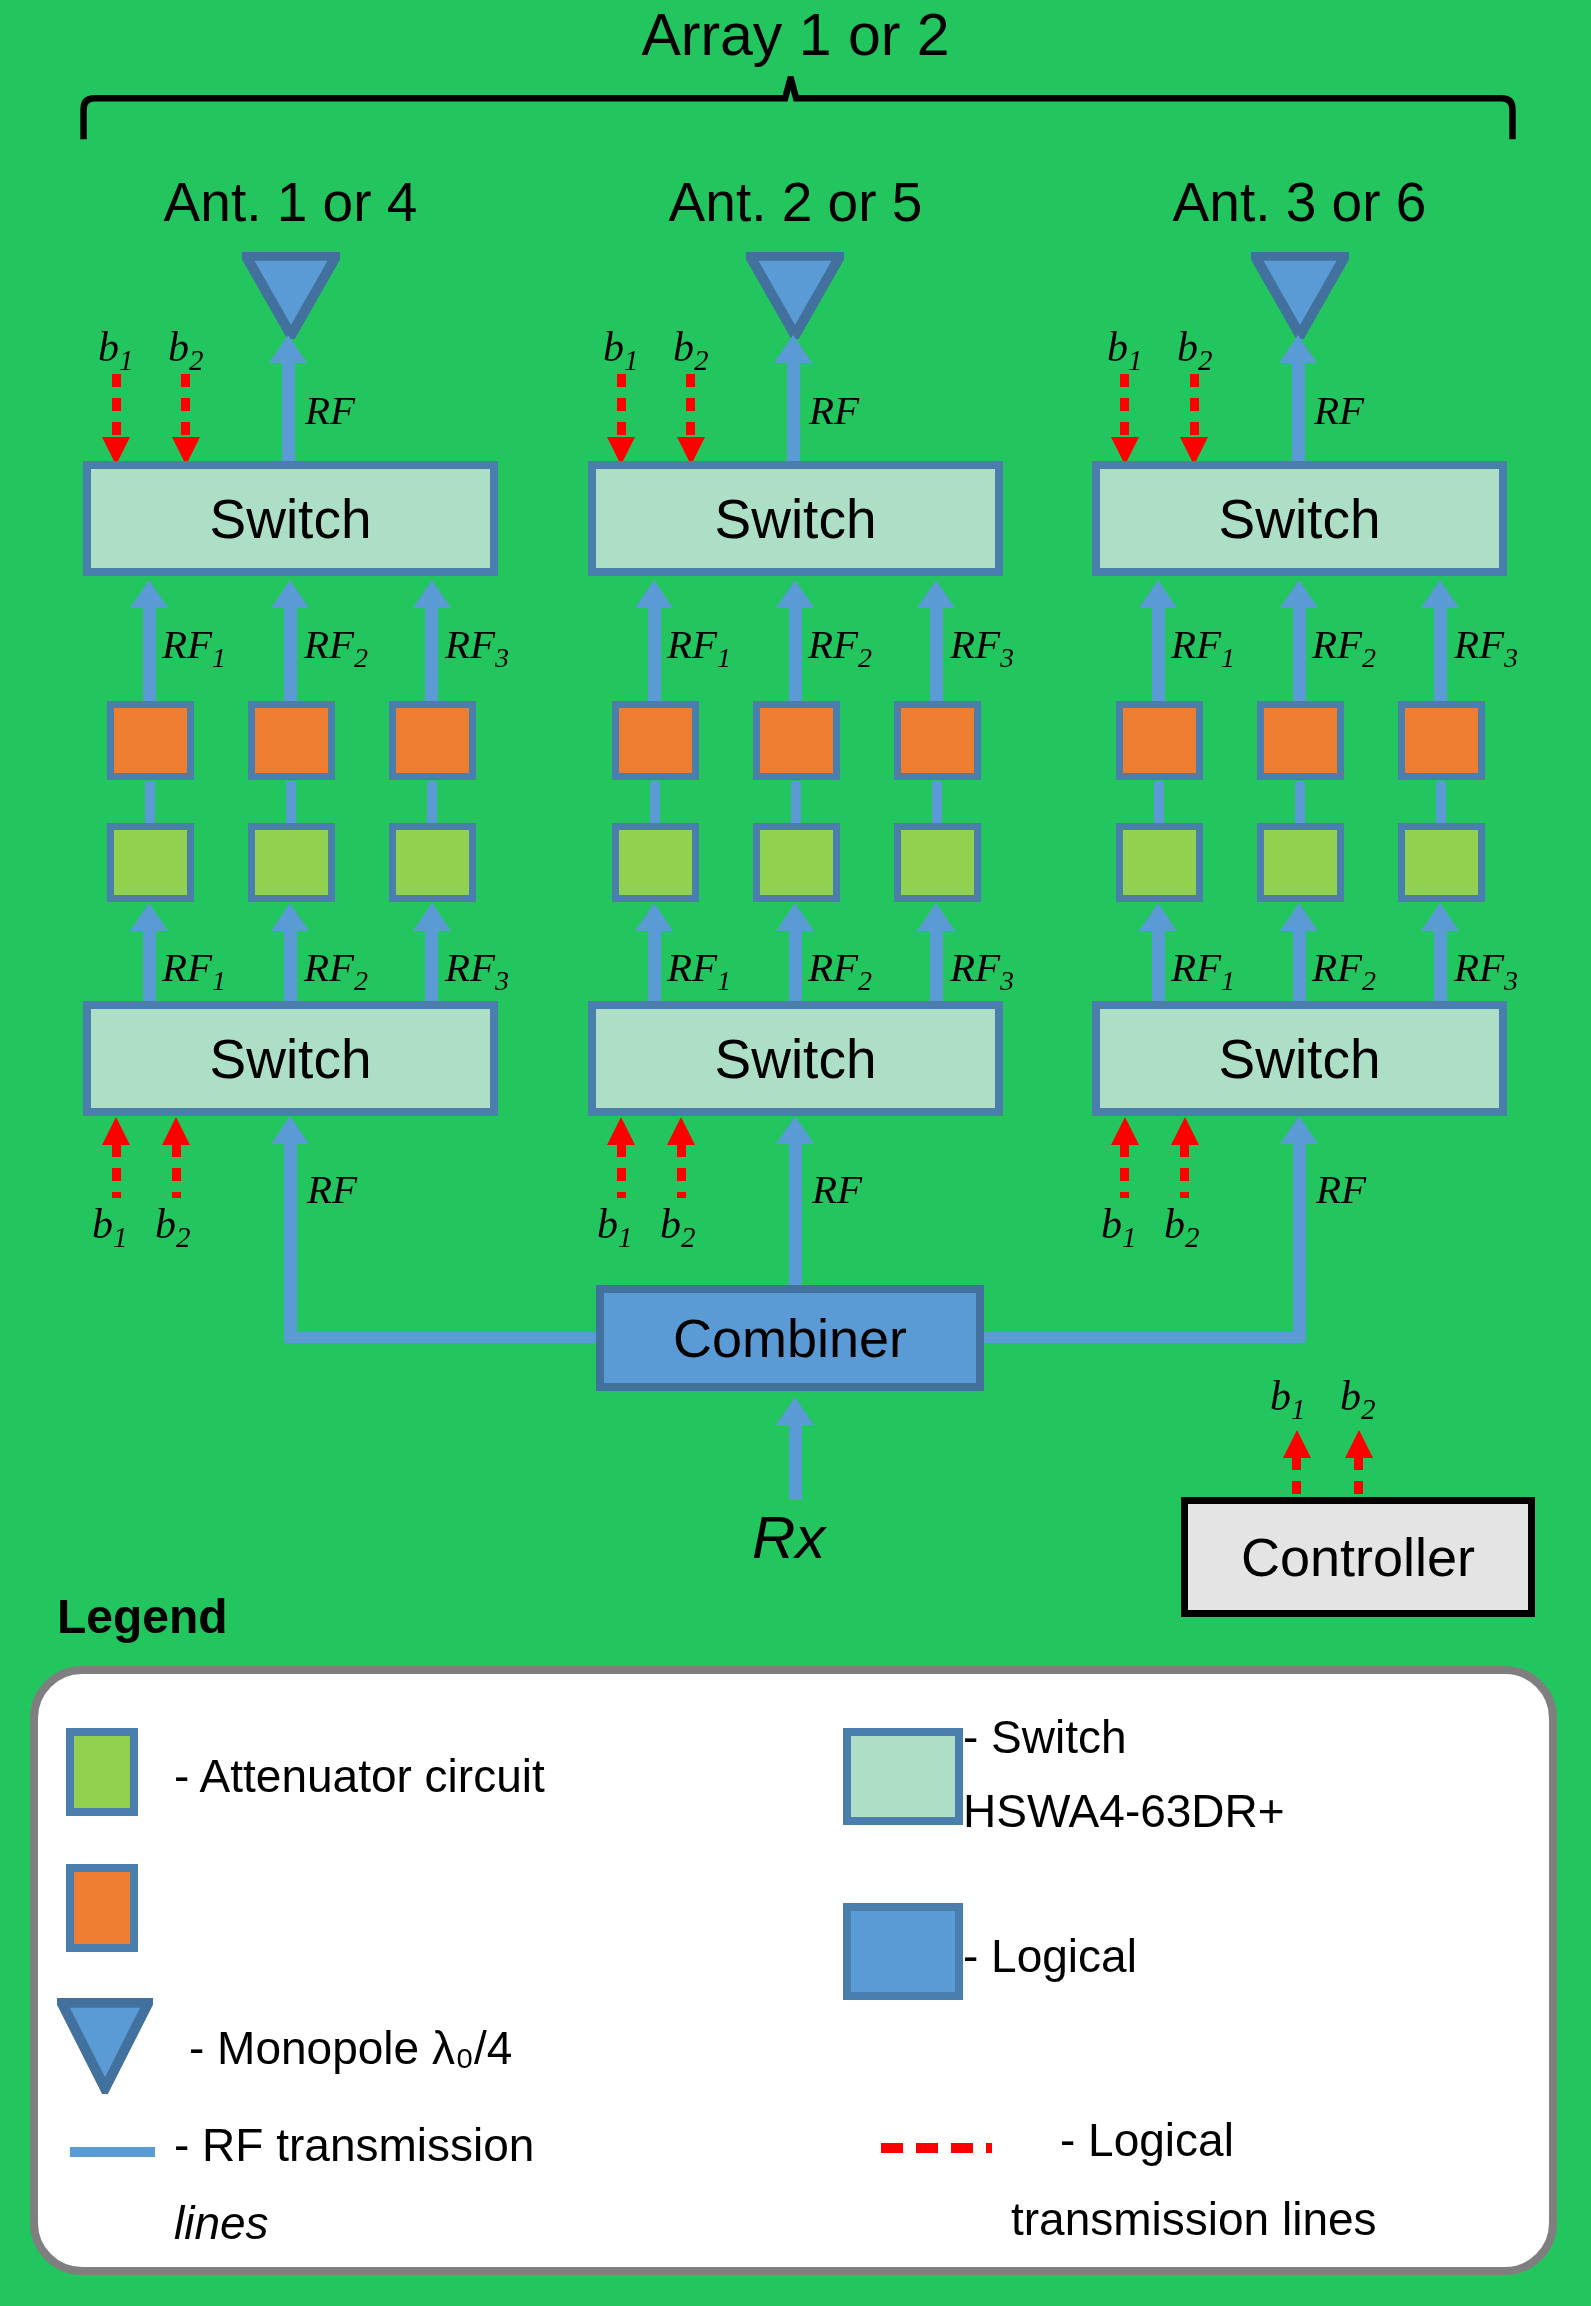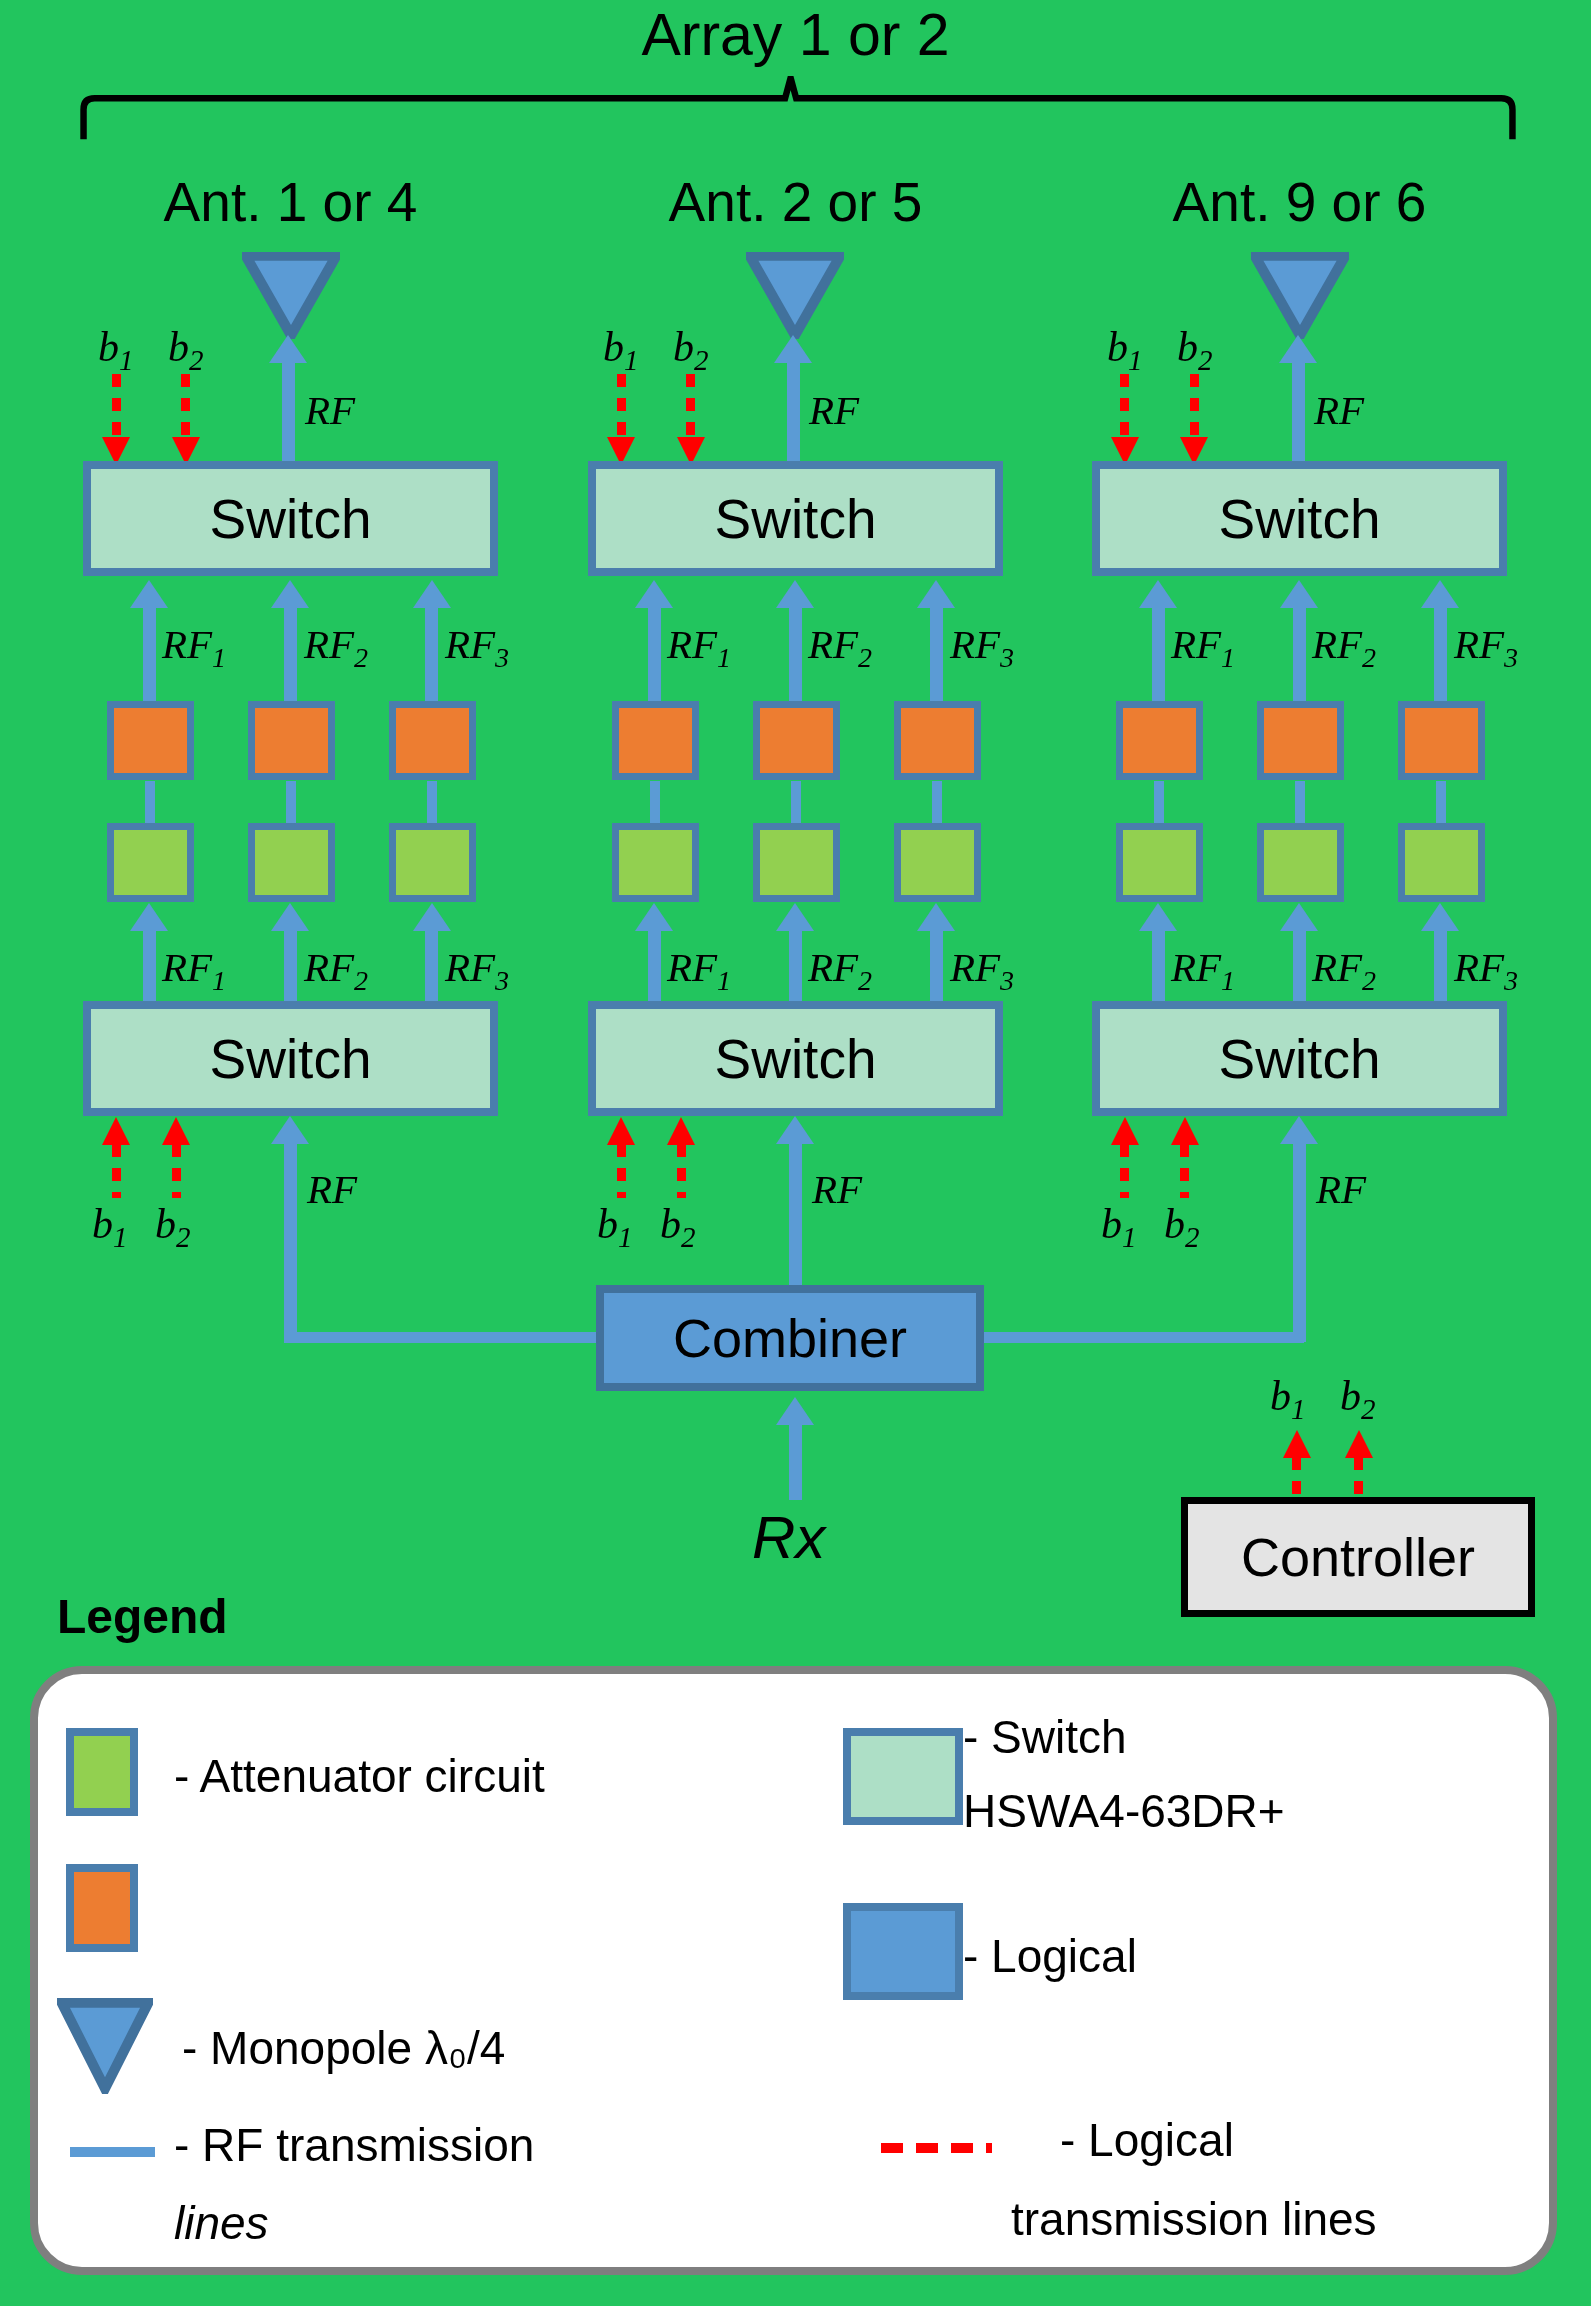--- a/index.html
+++ b/index.html
@@ -185,21 +185,21 @@
 <div id="stage">
 
   <div class="txt array-title">Array 1 or 2</div>
 
   <svg class="bracket" style="left:78px;top:76px;width:1440px;height:65px;" viewBox="0 0 1560 70" preserveAspectRatio="none">
     <path d="M6,68 L6,36 Q6,24 18,24 L766,24 L772,2 L778,24 L1542,24 Q1554,24 1554,36 L1554,68" fill="none" stroke="#000" stroke-width="7"></path>
   </svg>
 
   <div class="txt ant-title" style="left:83px;top:175px;width:415px;">Ant. 1 or 4</div>
   <div class="txt ant-title" style="left:588px;top:175px;width:415px;">Ant. 2 or 5</div>
-  <div class="txt ant-title" style="left:1092px;top:175px;width:415px;">Ant. 9 or 6</div>
+  <div class="txt ant-title" style="left:1092px;top:175px;width:415px;">Ant. 3 or 6</div>
 
   <svg class="abs" style="left:242px;top:252px;width:98px;height:87px;" viewBox="0 0 106 94">
     <polygon points="4,4 102,4 53,90" fill="#5b9bd5" stroke="#41719c" stroke-width="11"></polygon>
   </svg>
   <svg class="abs" style="left:746px;top:252px;width:98px;height:87px;" viewBox="0 0 106 94">
     <polygon points="4,4 102,4 53,90" fill="#5b9bd5" stroke="#41719c" stroke-width="11"></polygon>
   </svg>
   <svg class="abs" style="left:1251px;top:252px;width:98px;height:87px;" viewBox="0 0 106 94">
     <polygon points="4,4 102,4 53,90" fill="#5b9bd5" stroke="#41719c" stroke-width="11"></polygon>
   </svg>
@@ -388,21 +388,21 @@
   <div class="legend-box"></div>
 
   <div class="lg-sw" style="left:66px;top:1728px;width:72px;height:88px;background:#92d050;"></div>
   <div class="lg-text" style="left:174px;top:1749px;">- Attenuator circuit</div>
 
   <div class="lg-sw" style="left:66px;top:1864px;width:72px;height:88px;background:#ed7d31;"></div>
 
   <svg class="abs" style="left:57px;top:1998px;width:96px;height:96px;" viewBox="0 0 104 104">
     <polygon points="5,5 99,5 52,98" fill="#5b9bd5" stroke="#41719c" stroke-width="11"></polygon>
   </svg>
-  <div class="lg-text" style="left:182px;top:2021px;">- Monopole λ₀/4</div>
+  <div class="lg-text" style="left:189px;top:2021px;">- Monopole λ₀/4</div>
 
   <div class="solidblue" style="left:70px;top:2147px;width:85px;"></div>
   <div class="lg-text2" style="left:174px;top:2120px;">- RF transmission</div>
   <div class="lg-text2" style="left:174px;top:2198px;font-style:italic;">lines</div>
 
   <div class="lg-sw" style="left:843px;top:1728px;width:120px;height:97px;background:#addfc6;"></div>
   <div class="lg-text2" style="left:963px;top:1712px;">- Switch</div>
   <div class="lg-text2" style="left:963px;top:1786px;">HSWA4-63DR+</div>
 
   <div class="lg-sw" style="left:843px;top:1903px;width:120px;height:97px;background:#5b9bd5;"></div>

